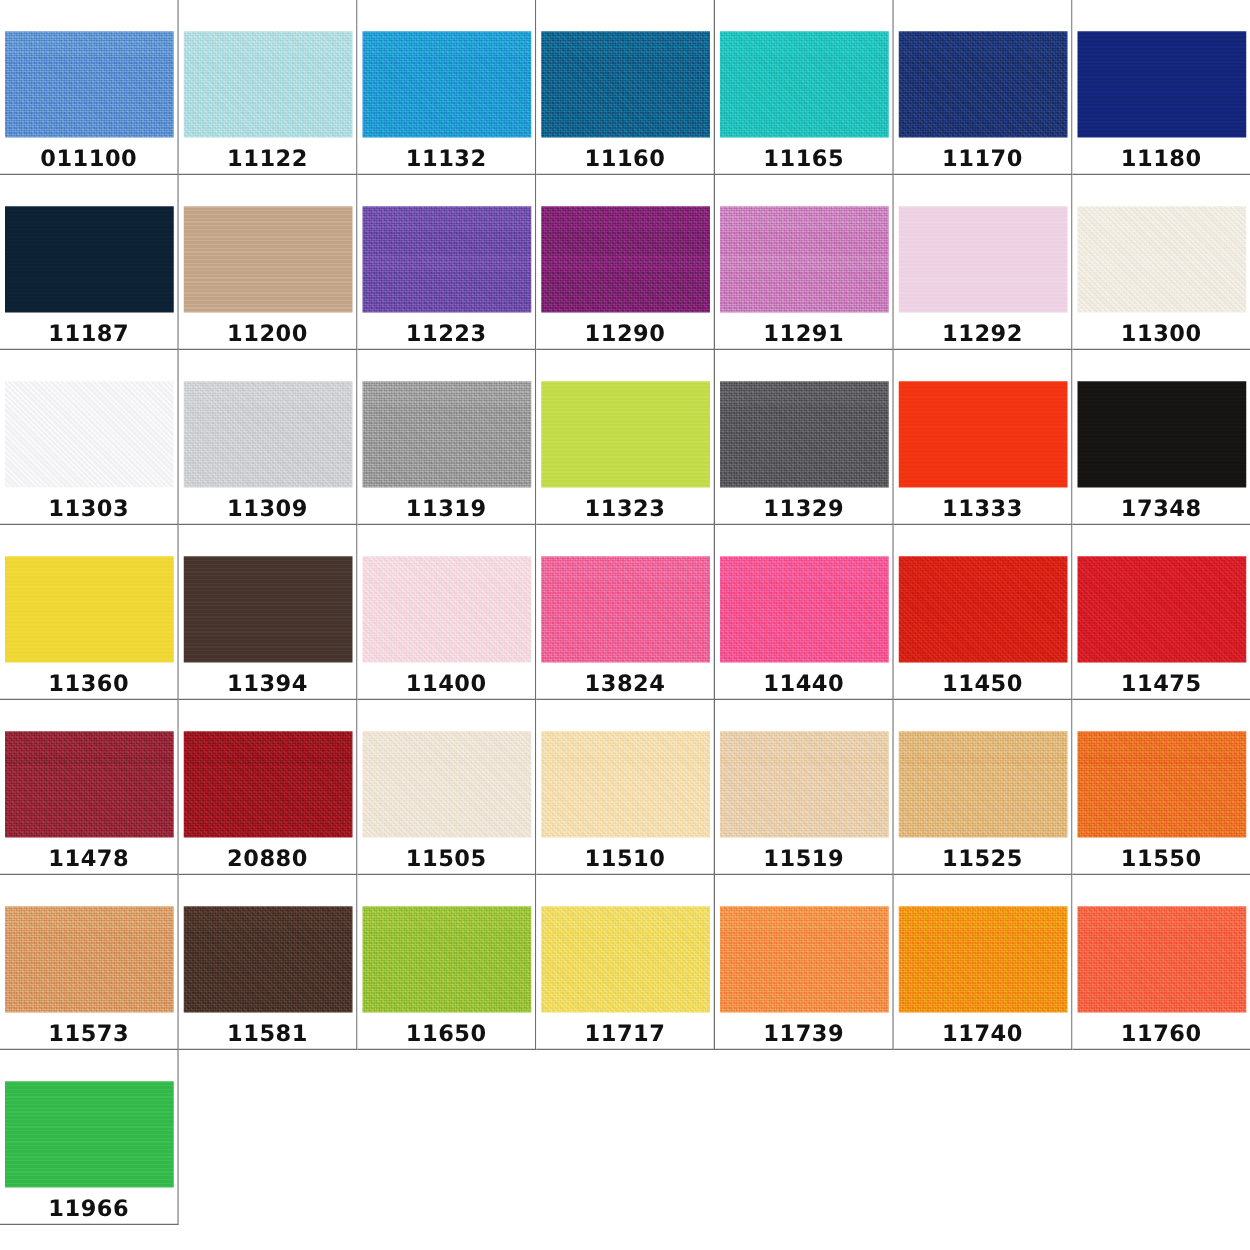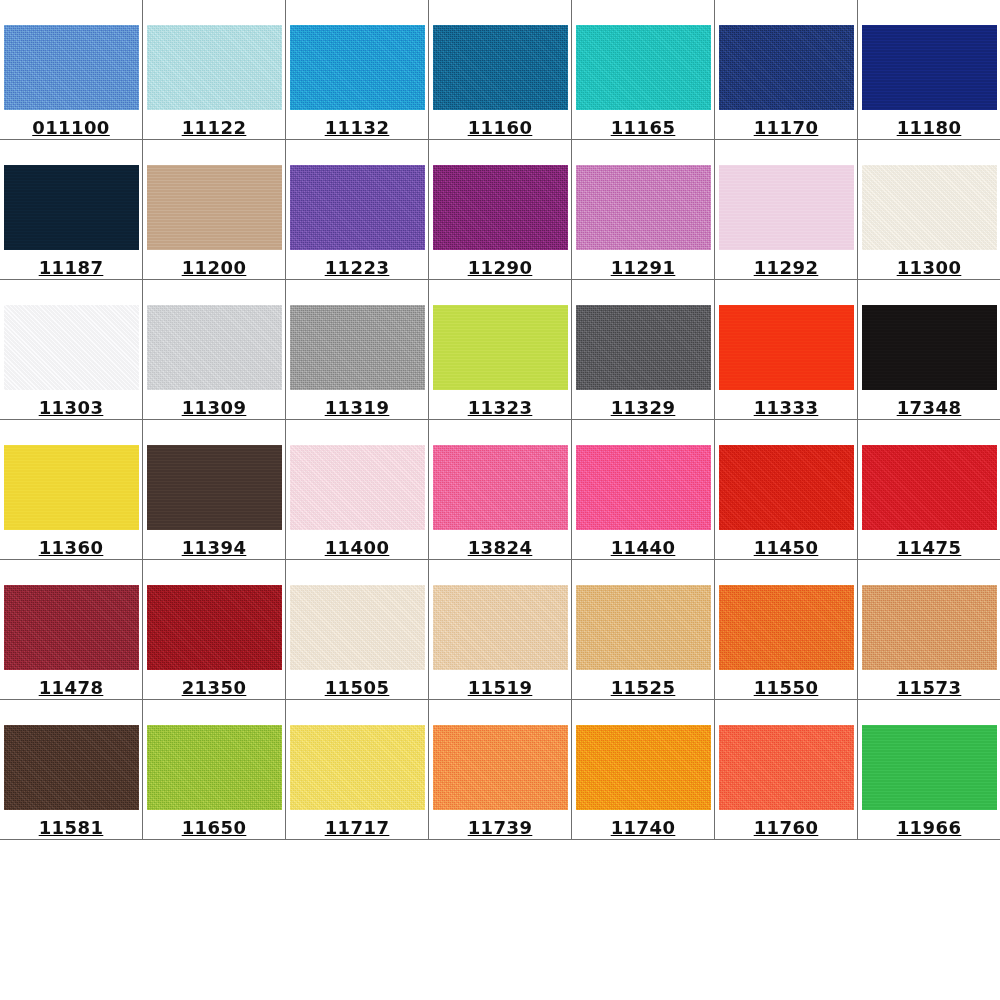--- a/index.html
+++ b/index.html
@@ -11,21 +11,20 @@
     overflow: hidden;
   }
 
   #swatch-grid {
     width: 1000px;
     height: 716px;
     display: grid;
     grid-template-columns: repeat(7, 143px);
     grid-template-rows: repeat(7, 140px);
     background: #ffffff;
-    text-decoration: underline;
   }
 
   .swatch-cell {
     position: relative;
     border-right: 1px solid #6f6f6f;
     border-bottom: 1px solid #6f6f6f;
     display: flex;
     flex-direction: column;
     align-items: center;
     justify-content: flex-start;
@@ -216,25 +215,29 @@
     <div class="swatch-cell col-0">
       <div class="swatch-chip" style="background-color: rgb(217, 25, 35);"></div>
       <div class="swatch-label">11475</div>
     </div>
     <div class="swatch-cell col-1">
       <div class="swatch-chip" style="background-color: rgb(140, 34, 49);"></div>
       <div class="swatch-label">11478</div>
     </div>
     <div class="swatch-cell col-2">
       <div class="swatch-chip" style="background-color: rgb(153, 19, 28);"></div>
-      <div class="swatch-label">21350</div>
+      <div class="swatch-label">20880</div>
     </div>
     <div class="swatch-cell col-3">
       <div class="swatch-chip" style="background-color: rgb(243, 232, 216);"></div>
       <div class="swatch-label">11505</div>
+    </div>
+    <div class="swatch-cell col-4">
+      <div class="swatch-chip" style="background-color: rgb(250, 227, 176);"></div>
+      <div class="swatch-label">11510</div>
     </div>
     <div class="swatch-cell col-5">
       <div class="swatch-chip" style="background-color: rgb(237, 208, 170);"></div>
       <div class="swatch-label">11519</div>
     </div>
     <div class="swatch-cell col-6">
       <div class="swatch-chip" style="background-color: rgb(229, 184, 120);"></div>
       <div class="swatch-label">11525</div>
     </div>
     <div class="swatch-cell col-0">

